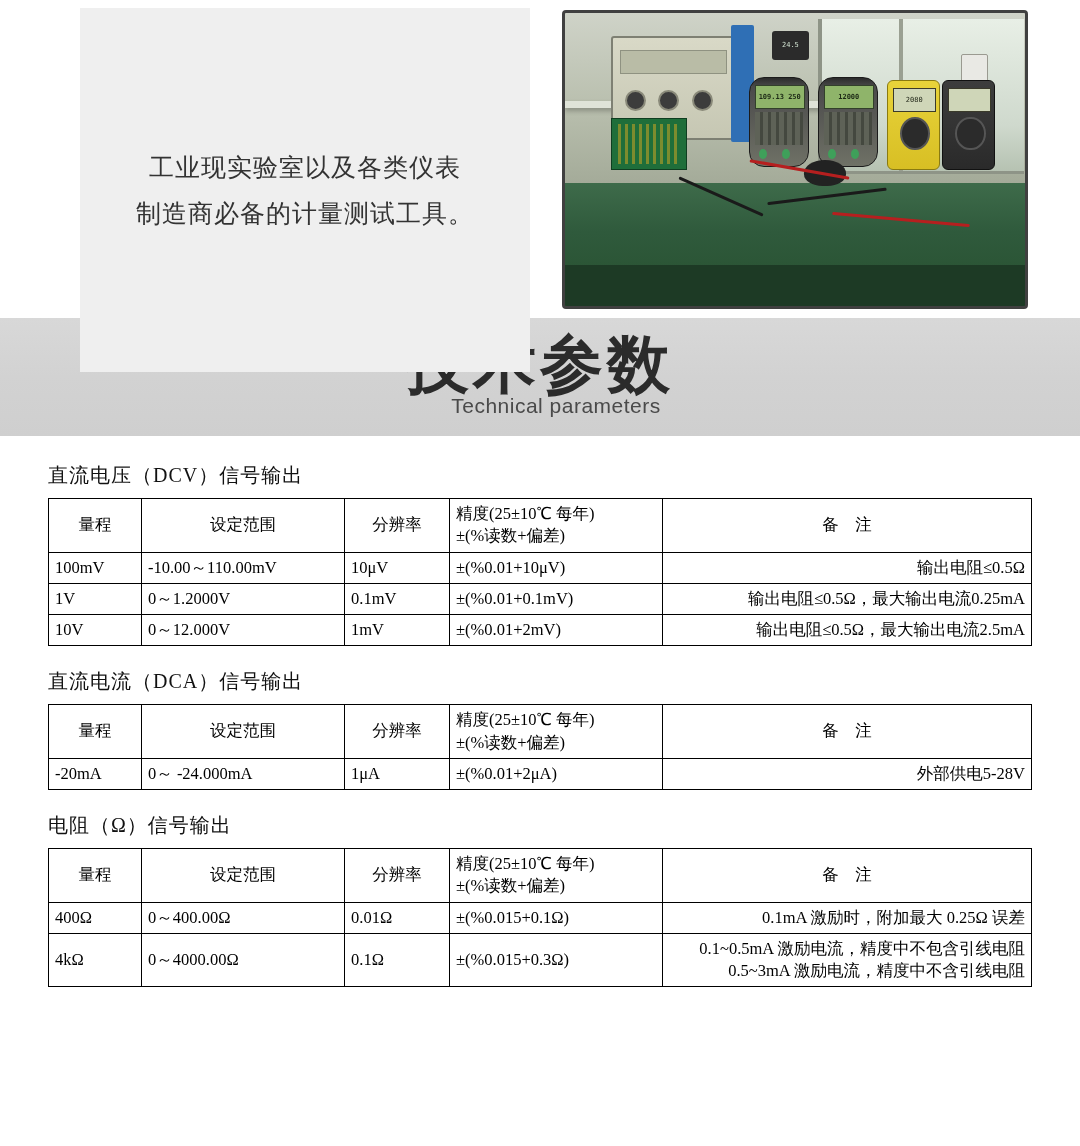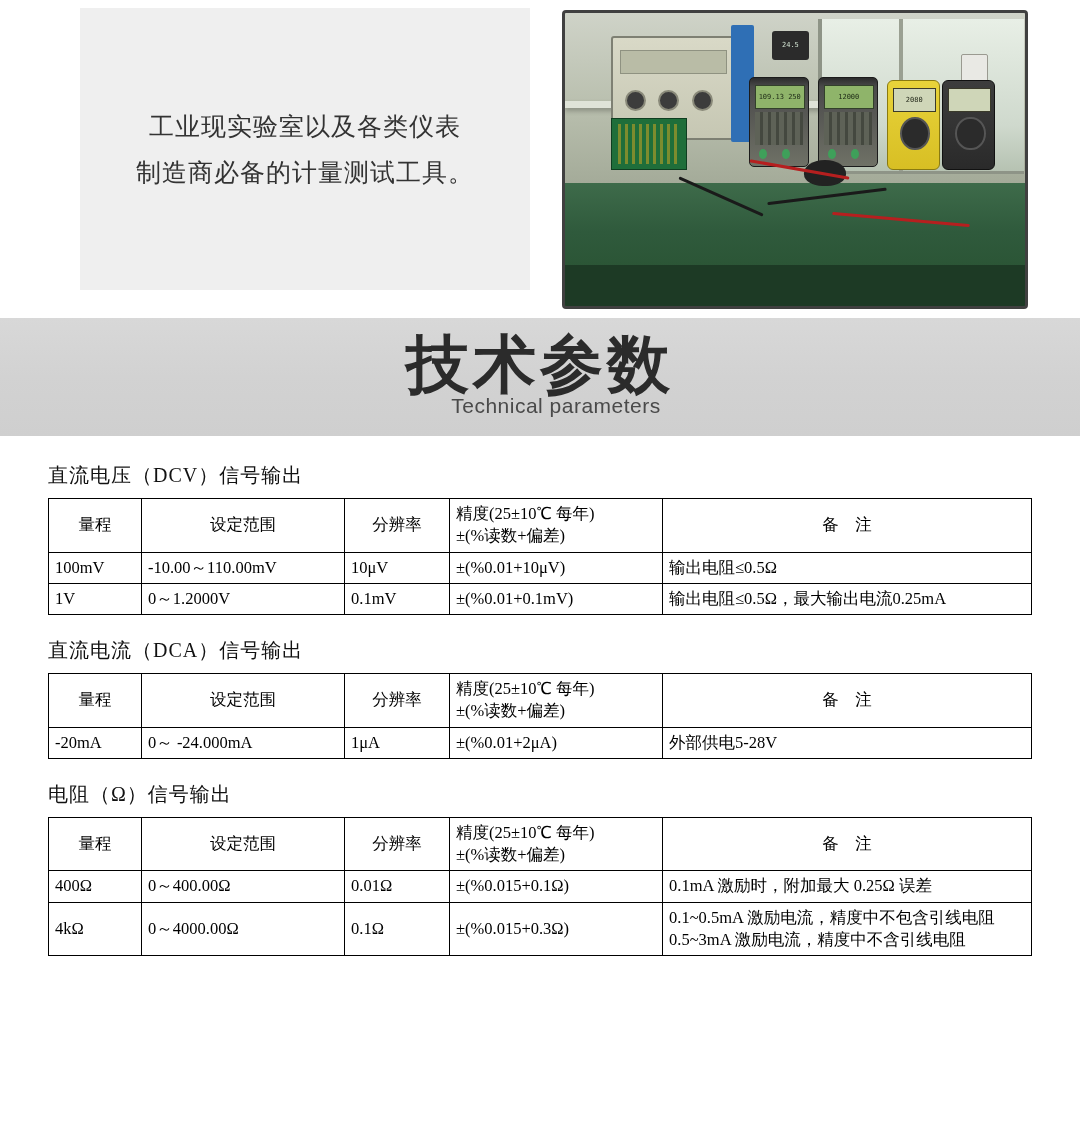--- a/index.html
+++ b/index.html
@@ -20,21 +20,21 @@
     position: relative;
     width: 1080px;
     height: 318px;
     background: #ffffff;
   }
   .hero-text-panel {
     position: absolute;
     left: 80px;
     top: 8px;
     width: 450px;
-    height: 282px;
+    height: 364px;
     background: #efefef;
     display: flex;
     flex-direction: column;
     align-items: center;
     justify-content: center;
   }
   .hero-text-line {
     font-family: "Liberation Sans", sans-serif;
     font-size: 25px;
     color: #333333;
@@ -98,21 +98,21 @@
     position: absolute; left: 6%; top: 12%; width: 88%; height: 22%;
     background: #b9bca6; border: 1px solid #8f9281;
   }
   .ph-blue {
     position: absolute; left: 36%; top: 4%; width: 5%; height: 40%;
     background: #2f6fb5; border-radius: 2px;
   }
   .ph-cal {
     position: absolute; width: 12.5%; height: 30%;
     background: linear-gradient(180deg,#2c2c2c 0%, #4a4a4a 10%, #6f7166 100%);
-    border-radius: 5px; border: 1px solid #1b1b1b;
+    border-radius: 15px; border: 1px solid #1b1b1b; font-weight: bold;
   }
   .ph-cal .lcd {
     position: absolute; left: 8%; top: 7%; width: 84%; height: 26%;
     background: #8fb46a; border: 1px solid #32402a;
     color: #1d2a16; font-family: "DejaVu Sans Mono", monospace; font-size: 7px;
     display: flex; align-items: center; justify-content: center;
   }
   .ph-cal .keys {
     position: absolute; left: 8%; top: 38%; width: 84%; height: 38%;
     background: repeating-linear-gradient(90deg,#5e6257 0 5px,#44483f 5px 8px),
@@ -232,21 +232,21 @@
   .col-set { width: 190px; }
   .col-res { width: 92px; }
   .col-acc { width: 200px; }
   .col-note { width: auto; }
   .hdr-center { text-align: center; }
   .hdr-acc {
     text-align: left;
     line-height: 1.45;
   }
   .hdr-acc div { white-space: nowrap; }
-  .cell-note { text-align: left; }
+  .cell-note { text-align: right; }
   .note-two-line div { white-space: nowrap; }
 </style>
 </head>
 <body>
 
 <div class="hero">
 
   <div class="hero-text-panel">
     <div class="hero-text-line">工业现实验室以及各类仪表</div>
     <div class="hero-text-line">制造商必备的计量测试工具。</div>
@@ -330,20 +330,27 @@
         <td>±(%0.01+10μV)</td>
         <td class="cell-note">输出电阻≤0.5Ω</td>
       </tr>
       <tr>
         <td>1V</td>
         <td>0～1.2000V</td>
         <td>0.1mV</td>
         <td>±(%0.01+0.1mV)</td>
         <td class="cell-note">输出电阻≤0.5Ω，最大输出电流0.25mA</td>
       </tr>
+      <tr>
+        <td>10V</td>
+        <td>0～12.000V</td>
+        <td>1mV</td>
+        <td>±(%0.01+2mV)</td>
+        <td class="cell-note">输出电阻≤0.5Ω，最大输出电流2.5mA</td>
+      </tr>
     </tbody>
       </table>
   </div>
 
   <div class="section">
     <div class="section-title">直流电流（DCA）信号输出</div>
     <table class="spec">
       <tbody>
           <tr>
         <td class="col-range hdr-center">量程</td>

